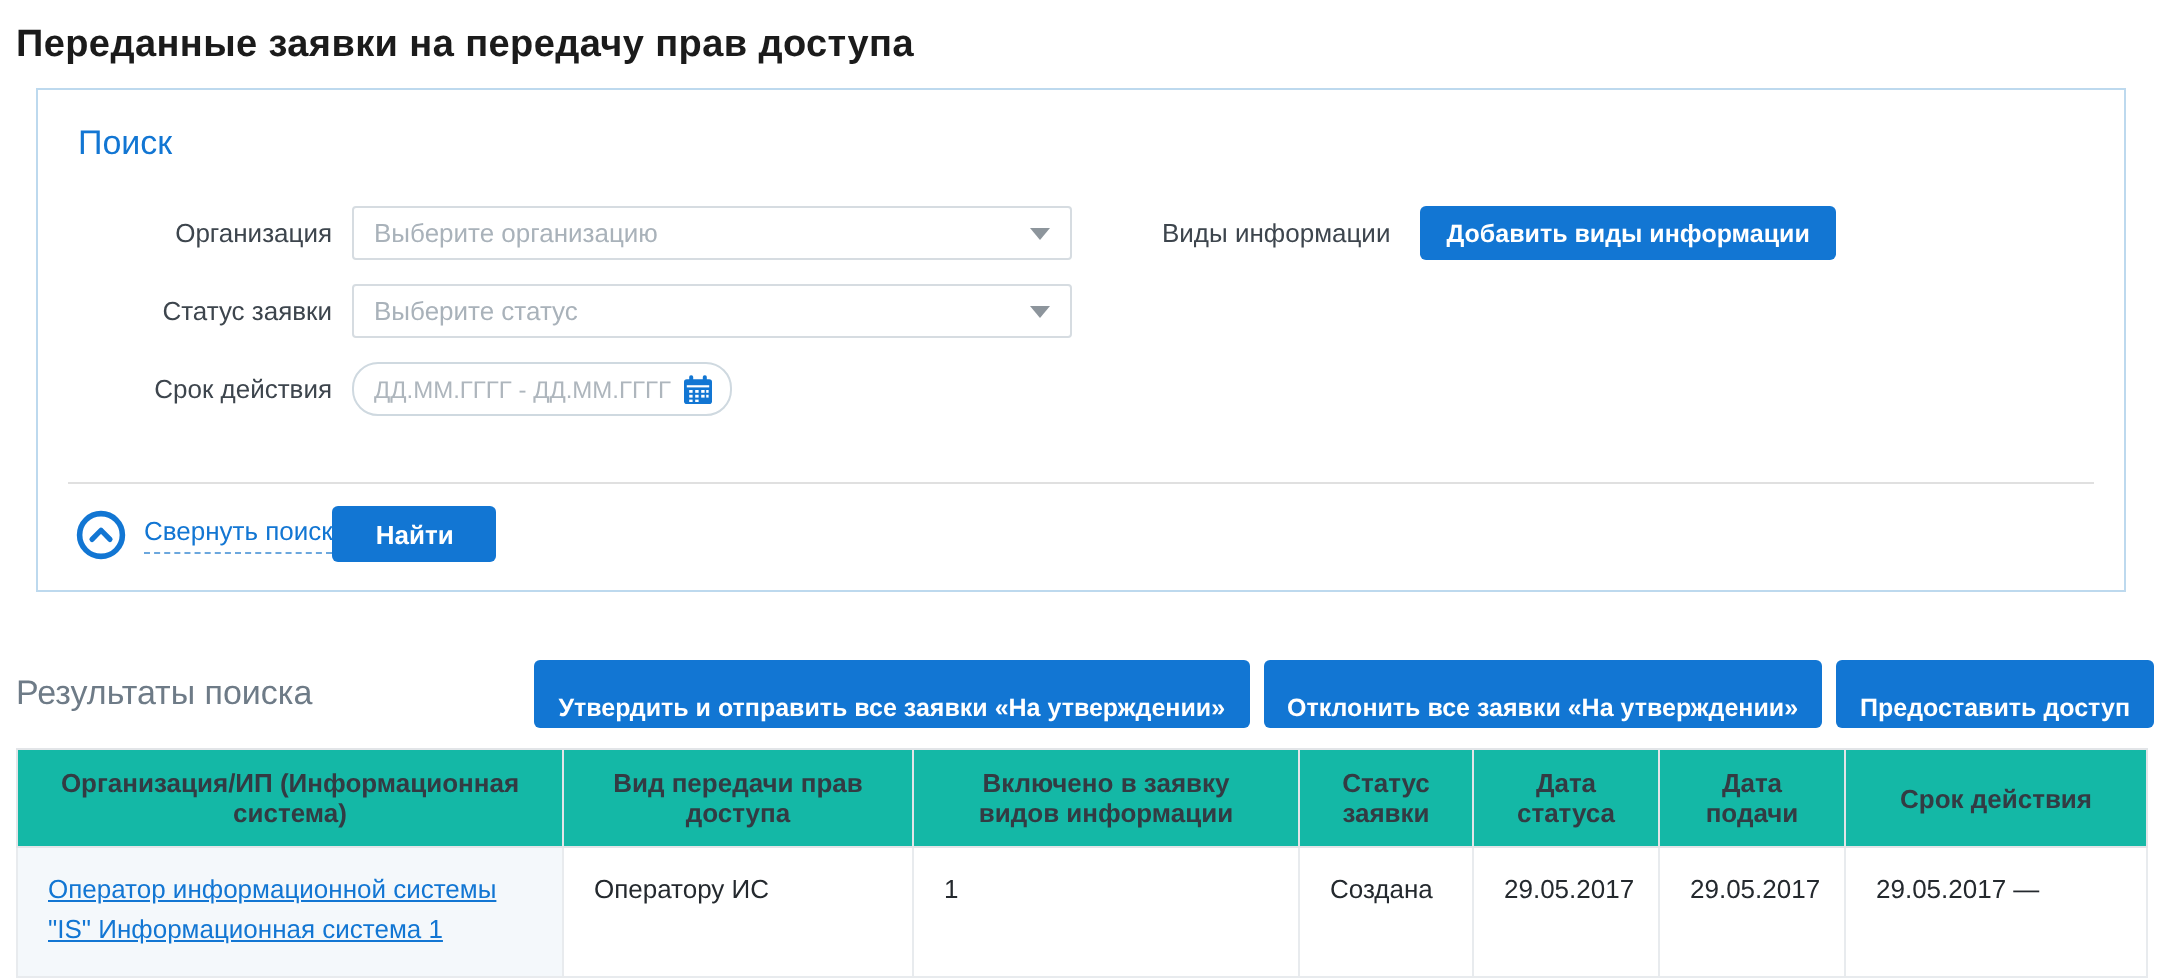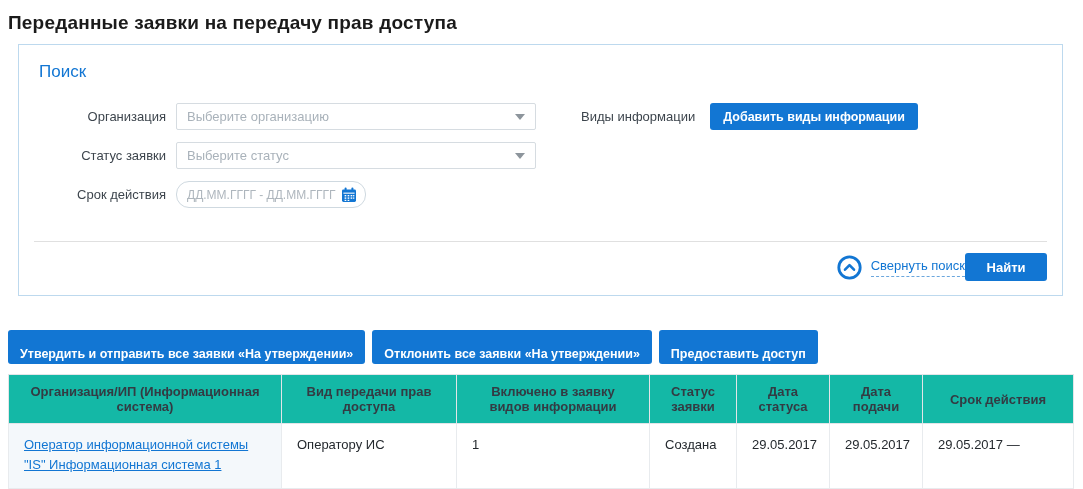--- a/index.html
+++ b/index.html
@@ -63,21 +63,21 @@
   .btn {
     background: #1276d3; color: #fff; border: none; border-radius: 3px;
     font-family: "Liberation Sans", sans-serif; font-weight: 700;
     cursor: pointer; white-space: nowrap;
   }
   .btn-add { height: 27px; padding: 0 13px; font-size: 12.5px; }
 
   .search-footer {
     margin: 21px 15px 0 15px; border-top: 1px solid #e0e0e0;
     padding: 11px 0 14px 0;
-    display: flex; justify-content: flex-end; align-items: center;
+    display: flex; justify-content: flex-start; align-items: center;
   }
   .collapse { display: flex; align-items: center; margin-left: 4px; cursor: pointer; }
   .collapse-text {
     color: #1276d3; font-size: 13px; margin-left: 9px;
     border-bottom: 1px dashed #6ba7dd; padding-bottom: 3px;
   }
   .btn-find { height: 28px; width: 82px; font-size: 13px; }
 
   
   .results-header {
@@ -181,20 +181,21 @@
           <circle cx="12.5" cy="12.5" r="10.7" fill="none" stroke="#1276d3" stroke-width="2.8"></circle>
           <polyline points="8,14.7 12.5,10.1 17,14.7" fill="none" stroke="#1276d3" stroke-width="2.6" stroke-linecap="round" stroke-linejoin="round"></polyline>
         </svg>
         <span class="collapse-text">Свернуть поиск</span>
       </div>
       <button class="btn btn-find">Найти</button>
     </div>
   </div>
 
   <div class="results-header">
+    <div class="results-title">Результаты поиска</div>
     <div class="results-actions">
       <button class="btn btn-action">Утвердить и отправить все заявки «На утверждении»</button>
       <button class="btn btn-action">Отклонить все заявки «На утверждении»</button>
       <button class="btn btn-action">Предоставить доступ</button>
     </div>
   </div>
 
   <table class="results-table">
     <thead>
       <tr>

